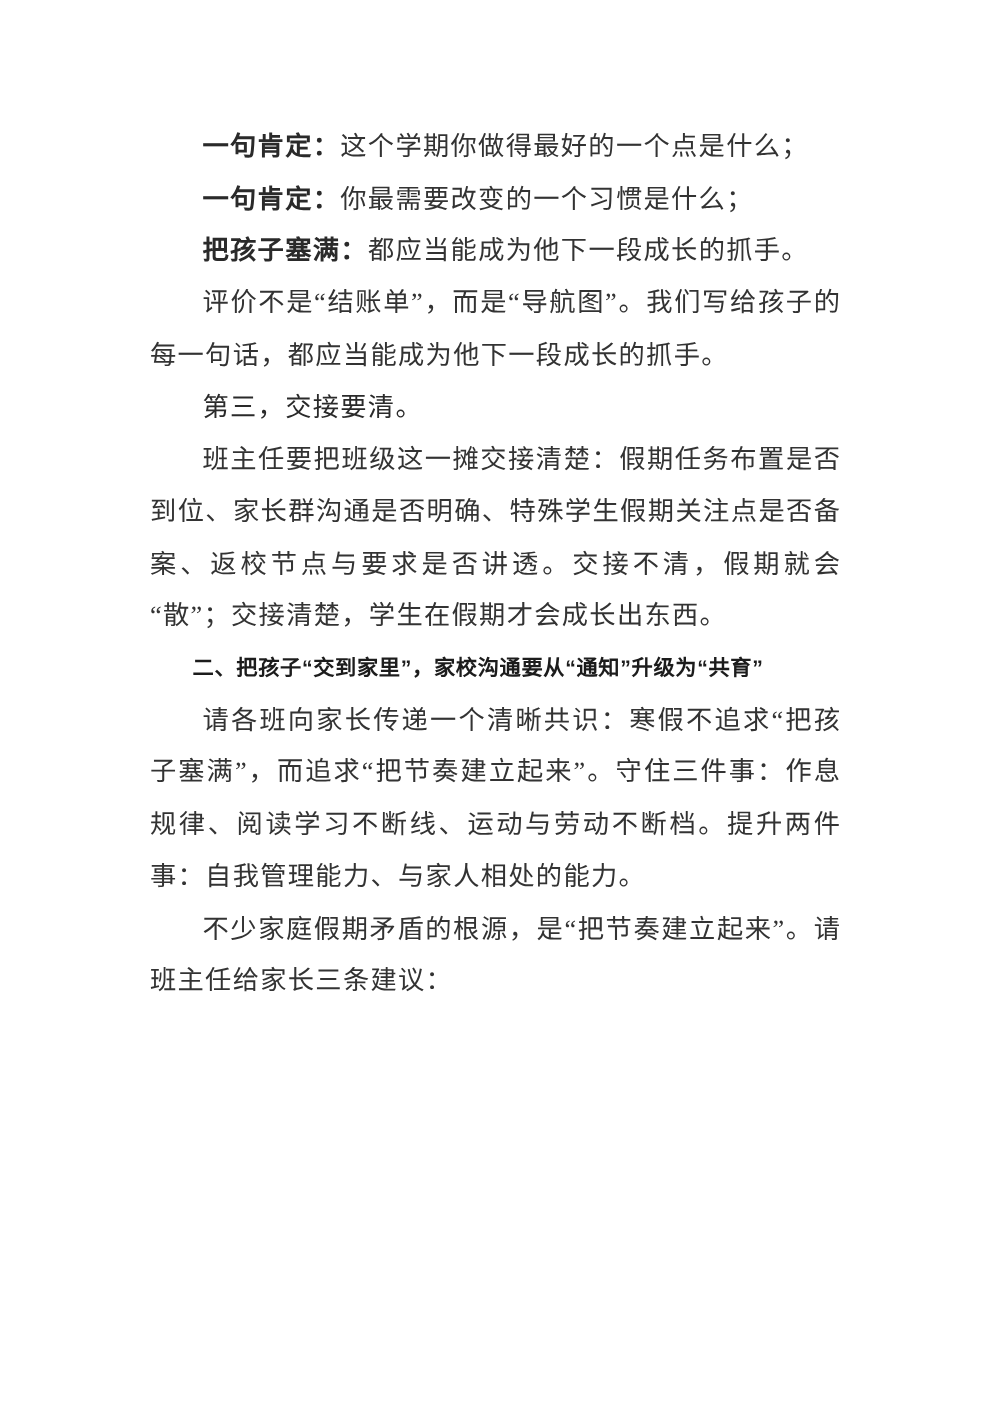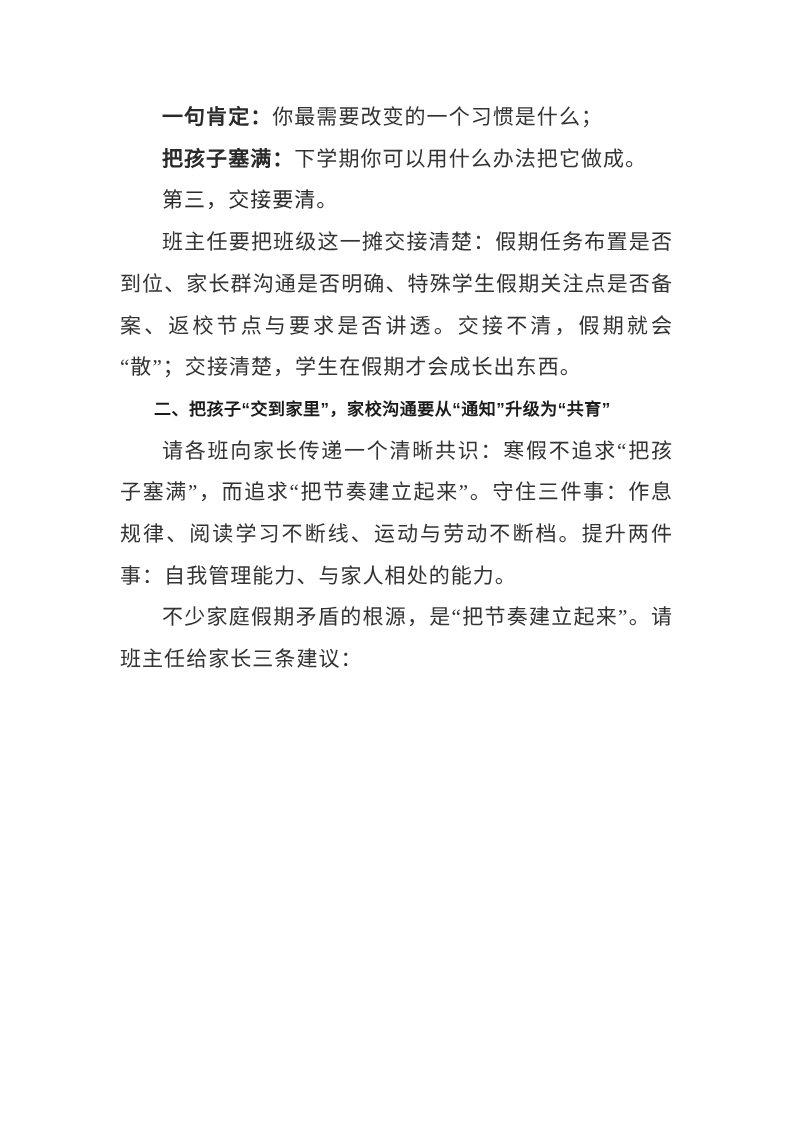--- a/index.html
+++ b/index.html
@@ -46,21 +46,23 @@
     font-size: 17px;
     color: var(--heading-color, #1c1c1c);
     letter-spacing: 0.03em;
   }
 </style>
 </head>
 <body>
 
 <div class="page">
   <div class="content">
+      <p class="para lead"><span class="lead-label">一句肯定：</span><span>这个学期你做得最好的一个点是什么；</span></p>
       <p class="para lead"><span class="lead-label">一句肯定：</span><span>你最需要改变的一个习惯是什么；</span></p>
-      <p class="para lead"><span class="lead-label">把孩子塞满：</span><span>下学期你可以用什么办法把它做成。</span></p>
+      <p class="para lead"><span class="lead-label">把孩子塞满：</span><span>都应当能成为他下一段成长的抓手。</span></p>
+      <p class="para body">评价不是“结账单”，而是“导航图”。我们写给孩子的每一句话，都应当能成为他下一段成长的抓手。</p>
       <p class="para subheading">第三，交接要清。</p>
       <p class="para body">班主任要把班级这一摊交接清楚：假期任务布置是否到位、家长群沟通是否明确、特殊学生假期关注点是否备案、返校节点与要求是否讲透。交接不清，假期就会“散”；交接清楚，学生在假期才会成长出东西。</p>
       <p class="para section-heading">二、把孩子“交到家里”，家校沟通要从“通知”升级为“共育”</p>
       <p class="para body">请各班向家长传递一个清晰共识：寒假不追求“把孩子塞满”，而追求“把节奏建立起来”。守住三件事：作息规律、阅读学习不断线、运动与劳动不断档。提升两件事：自我管理能力、与家人相处的能力。</p>
       <p class="para body">不少家庭假期矛盾的根源，是“把节奏建立起来”。请班主任给家长三条建议：</p>
     </div>
 </div>
 
 </body></html>

